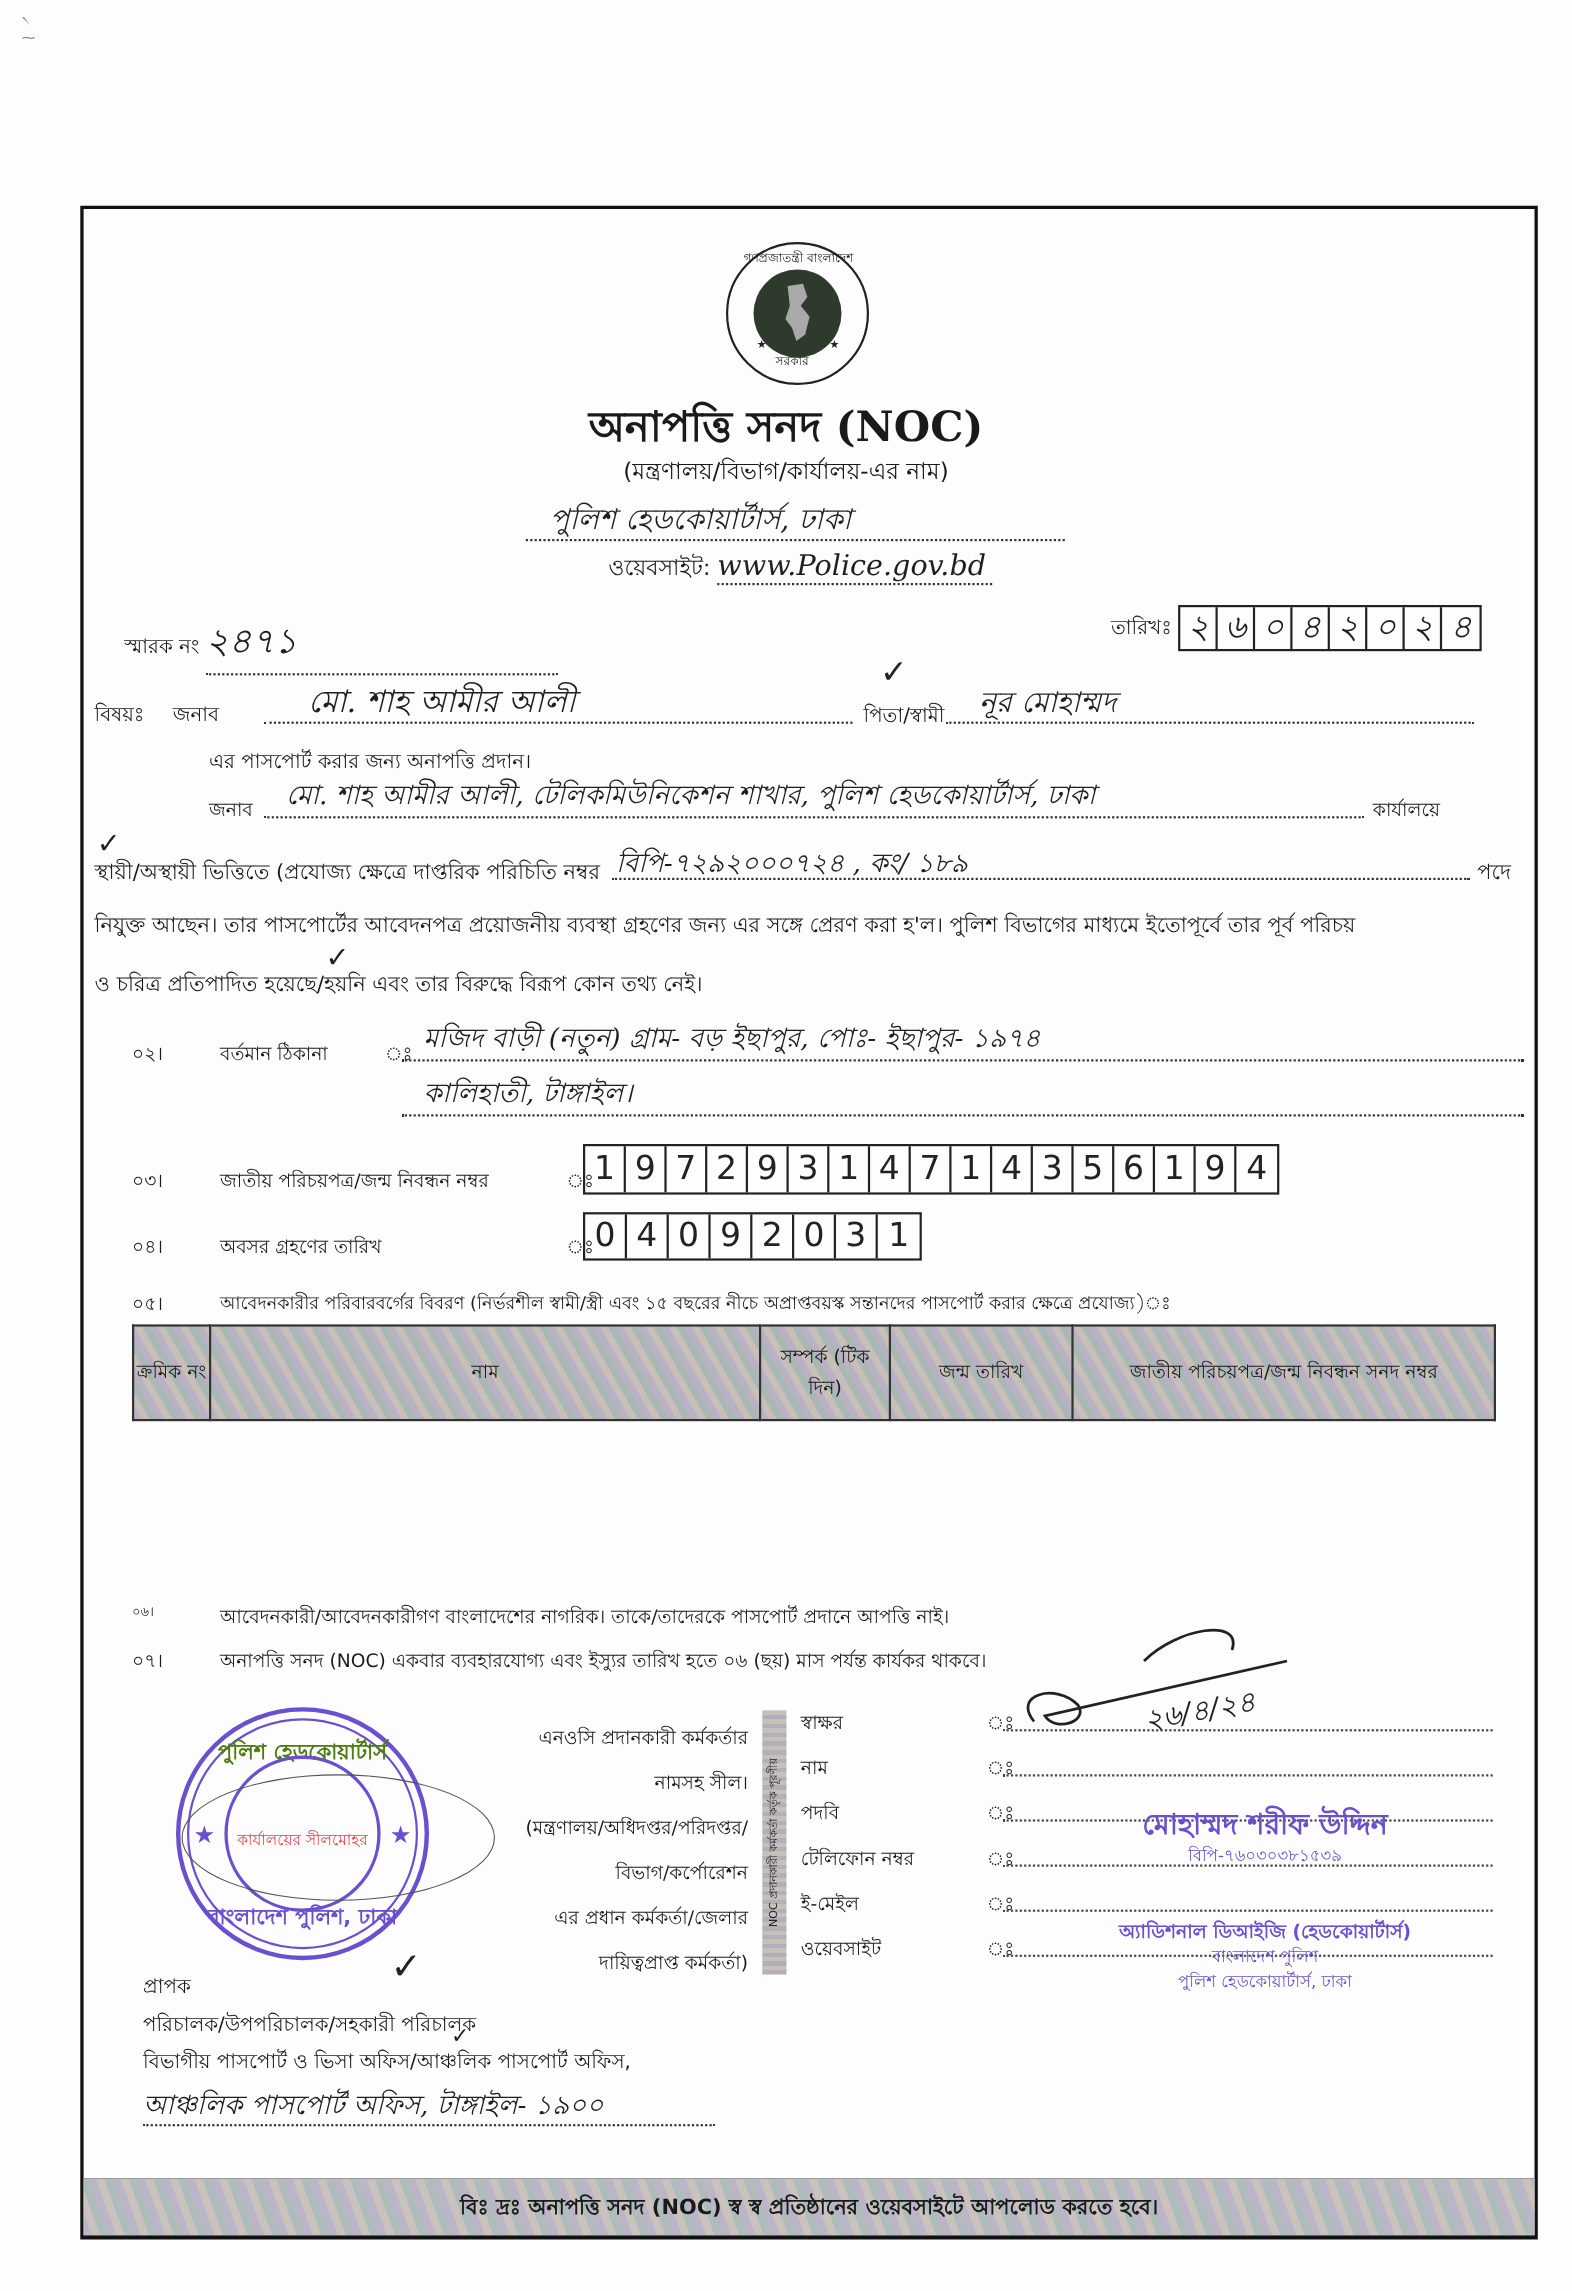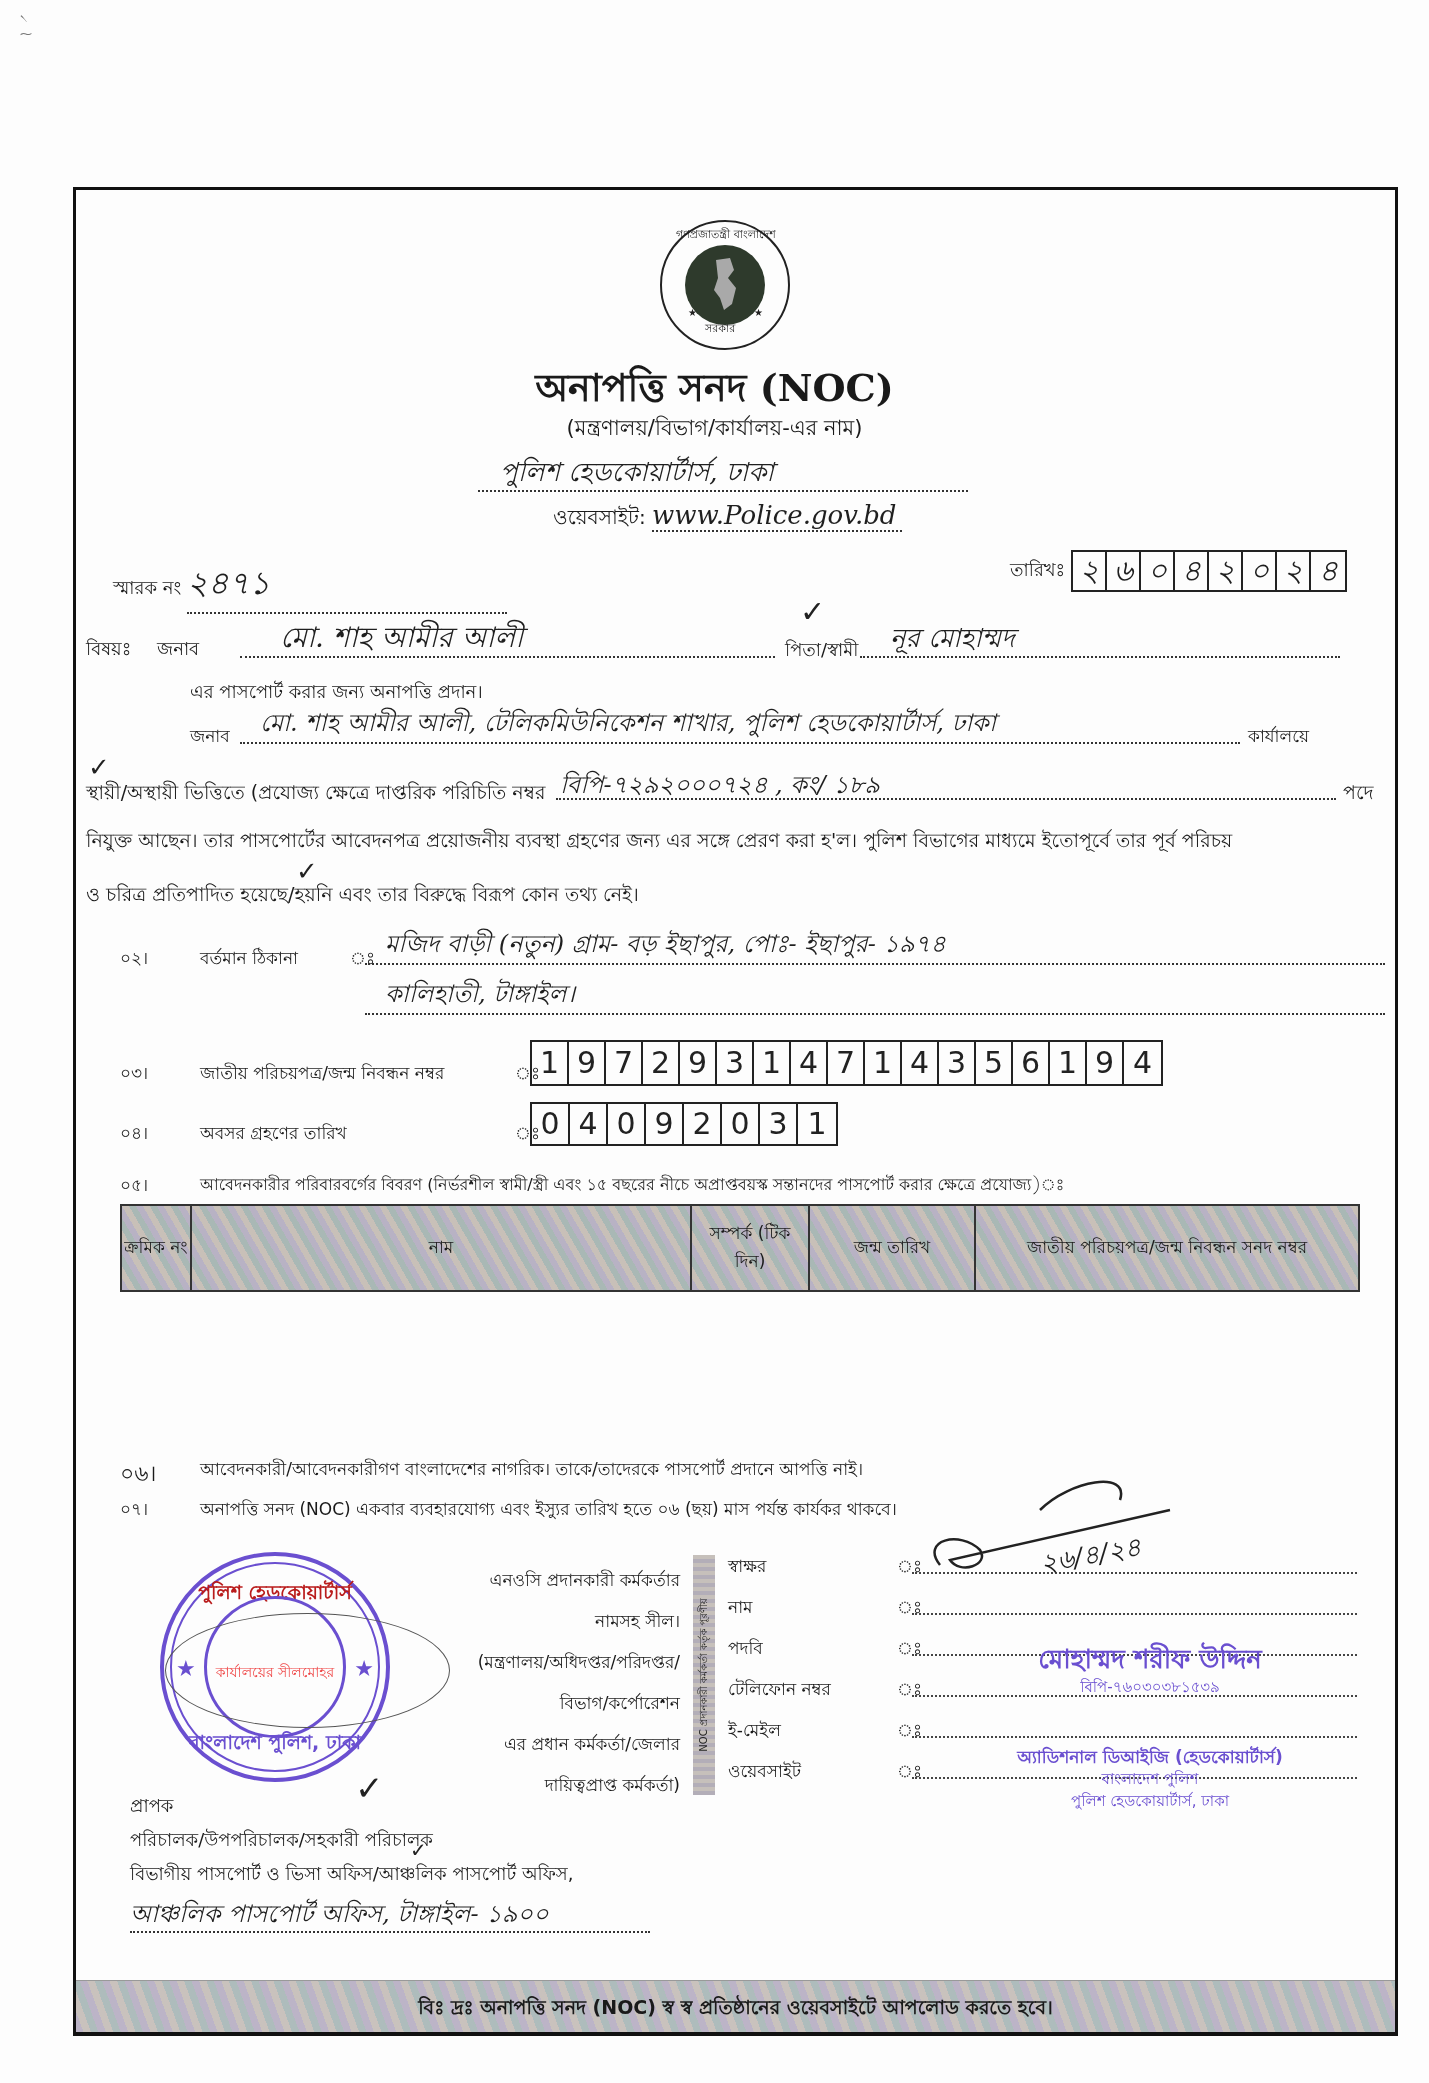--- a/index.html
+++ b/index.html
@@ -65,21 +65,21 @@
   .sig-strip span { position: absolute; left: 50%; top: 50%; transform: translate(-50%,-50%) rotate(-90deg); font-size: 10px; white-space: nowrap; color: #222; }
 
   .sig-left { position: absolute; left: 420px; top: 1560px; width: 260px; text-align: right; font-size: 17px; line-height: 41px; }
   .sig-field { position: absolute; left: 728px; font-size: 17px; }
   .sig-colon { position: absolute; left: 897px; font-size: 17px; }
   .sig-dots { position: absolute; left: 912px; width: 445px; border-bottom: 2px dotted #444; height: 14px; }
 
   .stamp-round { position: absolute; left: 160px; top: 1552px; width: 230px; height: 230px; border: 4px solid #6a4fd0; border-radius: 50%; }
   .stamp-round::before { content: ""; position: absolute; inset: 6px; border: 2px solid #6a4fd0; border-radius: 50%; }
   .stamp-round .inner { position: absolute; left: 40px; top: 40px; width: 142px; height: 142px; border: 3px solid #6a4fd0; border-radius: 50%; }
-  .stamp-round .ring-top { position: absolute; top: 22px; left: 0; width: 100%; text-align: center; color: #b91c1c; font-size: 19px; font-weight: bold; }
+  .stamp-round .ring-top { position: absolute; top: 22px; left: 0; width: 100%; text-align: center; color: #4d7c0f; font-size: 19px; font-weight: bold; }
   .stamp-round .ring-bot { position: absolute; bottom: 18px; left: 0; width: 100%; text-align: center; color: #6a4fd0; font-size: 19px; font-weight: bold; }
   .stamp-round .star { position: absolute; top: 100px; color: #6a4fd0; font-size: 22px; }
   .stamp-round .mid { position: absolute; top: 105px; left: 0; width: 100%; text-align: center; color: #ef4444; font-size: 14px; }
   .stamp-oval { position: absolute; left: 165px; top: 1613px; width: 285px; height: 115px; border: 1.5px solid #555; border-radius: 50%; }
 
   .officer-stamp { position: absolute; left: 960px; top: 1642px; width: 380px; text-align: center; color: #6a4fd0; }
   .officer-stamp div { line-height: 22px; }
   .officer-stamp .nm { font-size: 26px; font-weight: bold; line-height: 34px; }
   .officer-stamp .sm { font-size: 15px; }
   .officer-stamp .md { font-size: 17px; font-weight: bold; margin-top: 48px; }
@@ -232,21 +232,21 @@
       <th>নাম</th>
       <th>সম্পর্ক (টিক দিন)</th>
       <th>জন্ম তারিখ</th>
       <th>জাতীয় পরিচয়পত্র/জন্ম নিবন্ধন সনদ নম্বর</th>
     </tr>
   </thead>
   <tbody>
   </tbody>
 </table>
 
-<div class="abs body-p" style="left:120px;top:1456px;font-size:22px;">০৬।</div>
+<div class="abs body-p" style="left:120px;top:1456px;font-size:12px;">০৬।</div>
 <div class="abs body-p" style="left:200px;top:1456px;font-size:17px;">আবেদনকারী/আবেদনকারীগণ বাংলাদেশের নাগরিক। তাকে/তাদেরকে পাসপোর্ট প্রদানে আপত্তি নাই।</div>
 <div class="abs body-p" style="left:120px;top:1496px;font-size:17px;">০৭।</div>
 <div class="abs body-p" style="left:200px;top:1496px;font-size:17px;">অনাপত্তি সনদ (NOC) একবার ব্যবহারযোগ্য এবং ইস্যুর তারিখ হতে ০৬ (ছয়) মাস পর্যন্ত কার্যকর থাকবে।</div>
 
 <div class="stamp-round">
   <div class="ring-top">পুলিশ হেডকোয়ার্টার্স</div>
   <div class="inner"></div>
   <span class="star" style="left:12px;">★</span>
   <span class="star" style="right:12px;">★</span>
   <div class="mid">কার্যালয়ের সীলমোহর</div>

